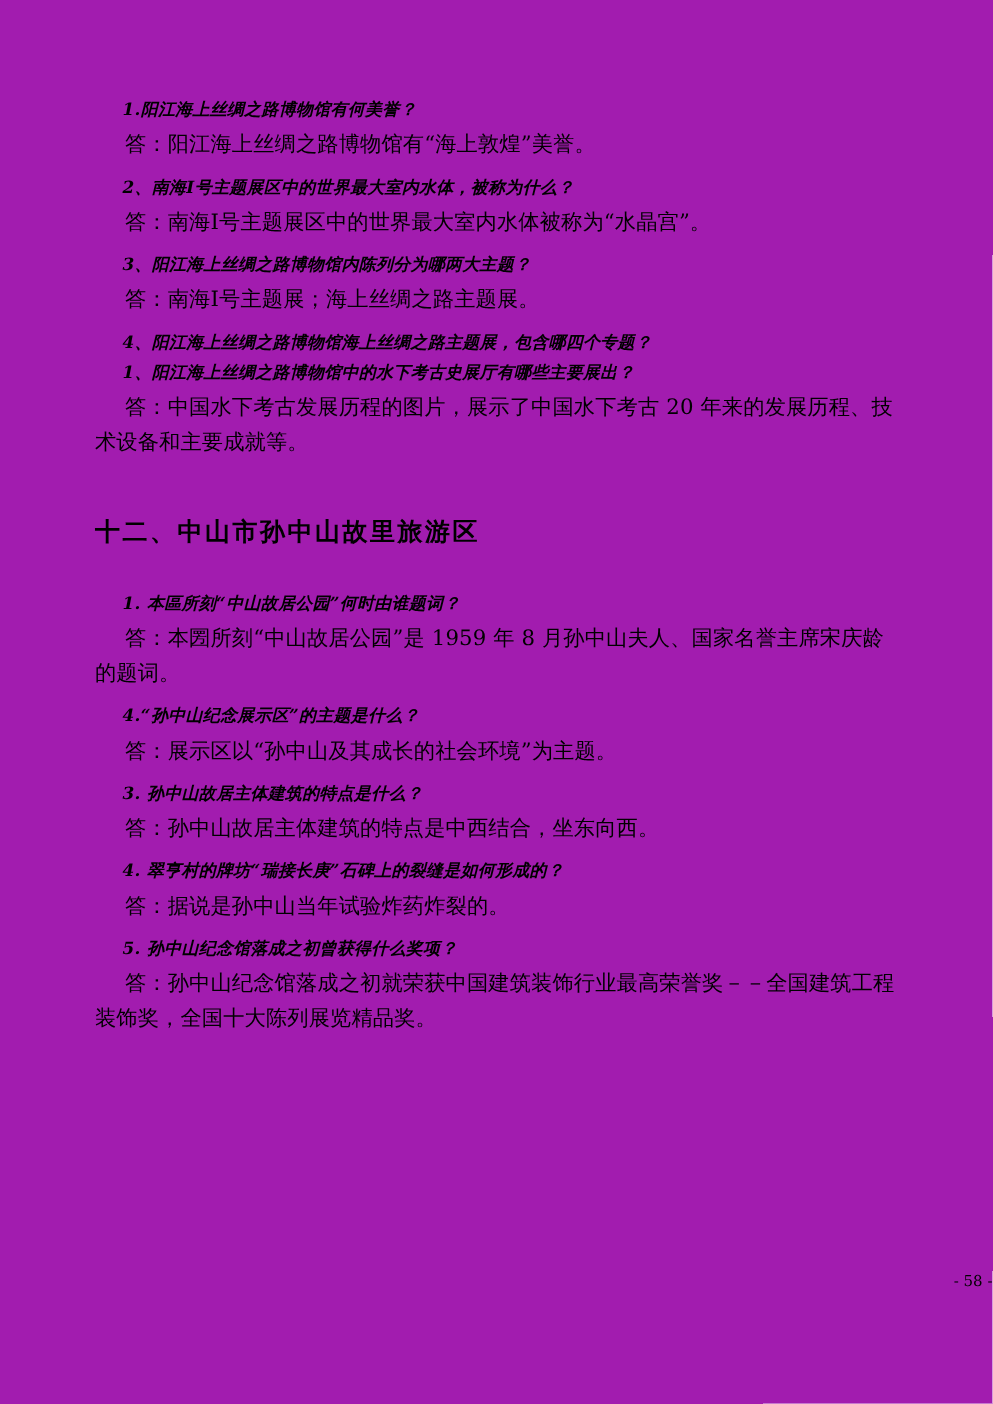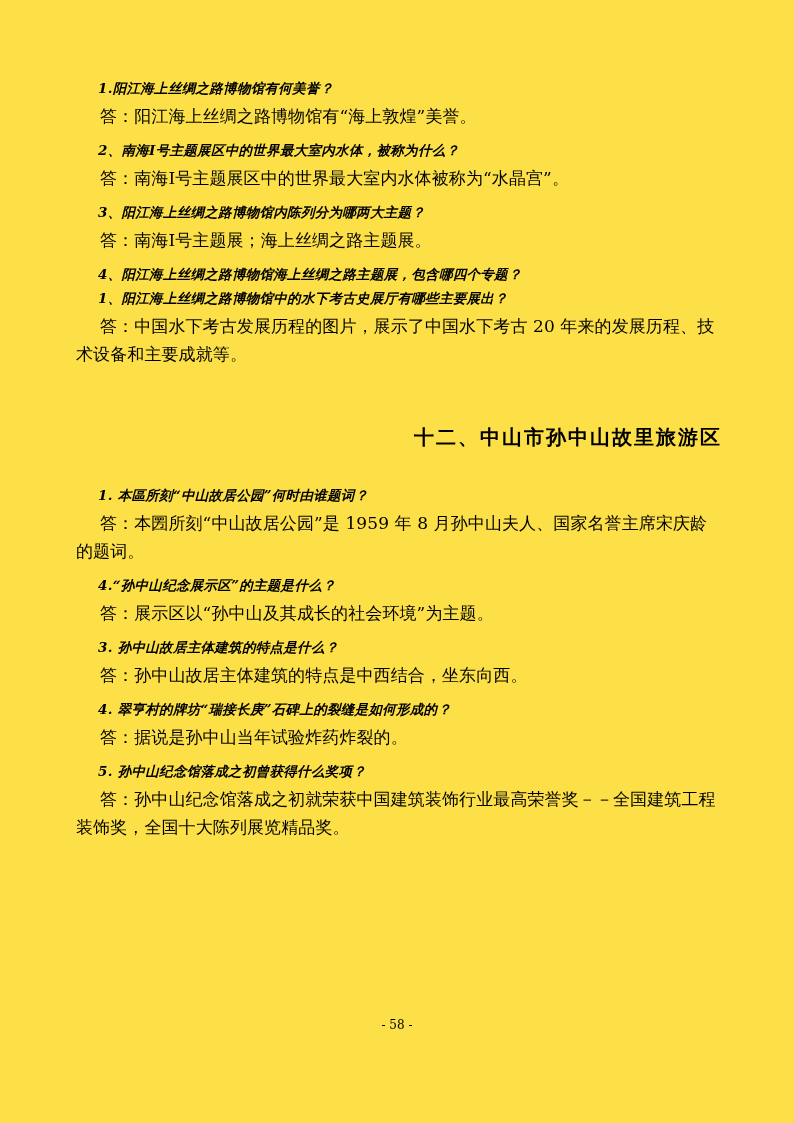--- a/index.html
+++ b/index.html
@@ -9,21 +9,21 @@
   }
   body {
     font-family: "DejaVu Sans", "Liberation Sans", sans-serif;
     color: #000000;
   }
   .page {
     position: relative;
     width: 794px;
     height: 1123px;
     margin: 0 auto;
-    background: #fde047;
+    background: #a21caf;
     overflow: hidden;
     box-sizing: border-box;
   }
   .content {
     position: absolute;
     left: 76px;
     top: 78px;
     width: 646px;
   }
   .q {
@@ -44,36 +44,36 @@
     text-indent: 24px;
     letter-spacing: 0.1px;
   }
   .a.wrap {
     text-indent: 24px;
   }
   .section-title {
     font-family: "DejaVu Serif", "Liberation Serif", serif;
     font-size: 20px;
     font-weight: bold;
-    text-align: right;
+    text-align: left;
     letter-spacing: 2px;
-    margin: 56px 0 34px 0;
+    margin: 44px 0 34px 0;
   }
   .block2 .q {
     text-indent: 22px;
   }
   .block2 .a {
     text-indent: 24px;
   }
   .footer {
     position: absolute;
     left: 0;
     right: 0;
     top: 1018px;
-    text-align: center;
+    text-align: right;
     font-family: "DejaVu Serif", "Liberation Serif", serif;
     font-size: 12px;
     color: #000;
   }
   .qa-group { margin-bottom: 0; }
 </style>
 </head>
 <body>
 
 <div class="page">

